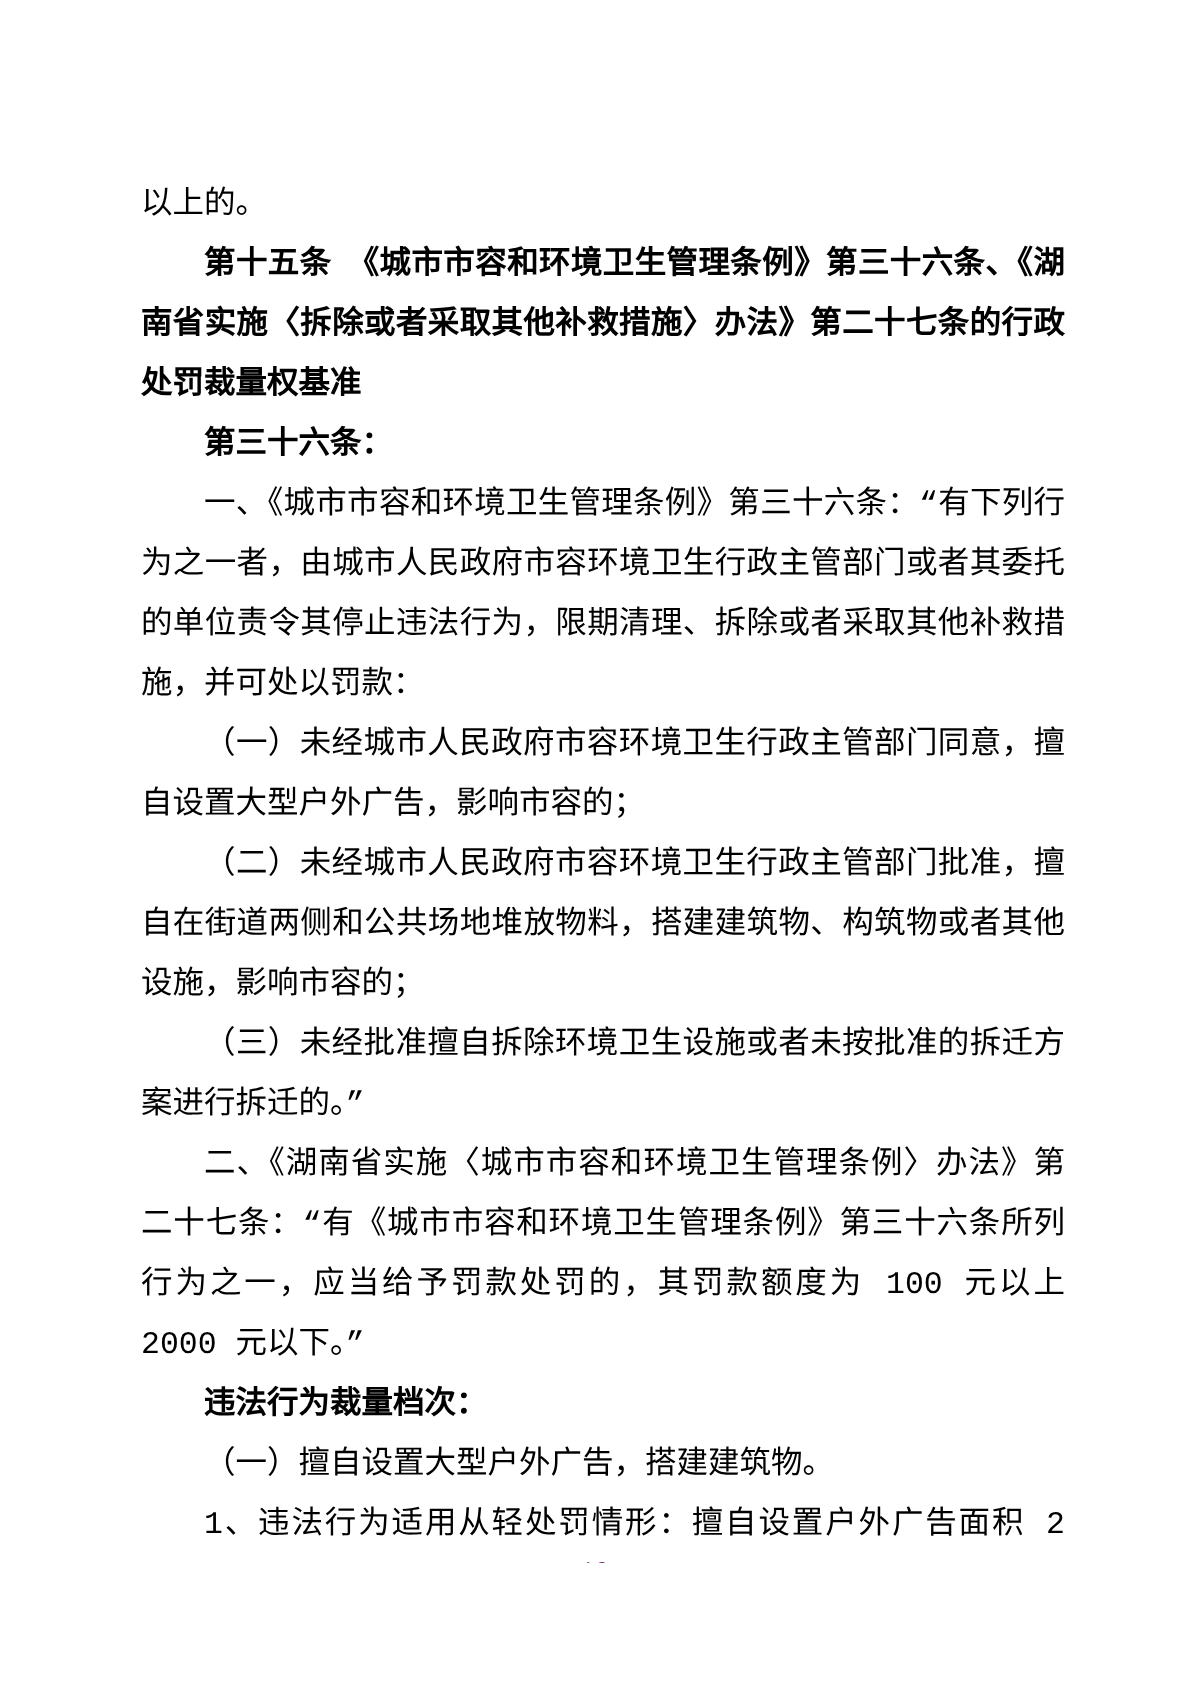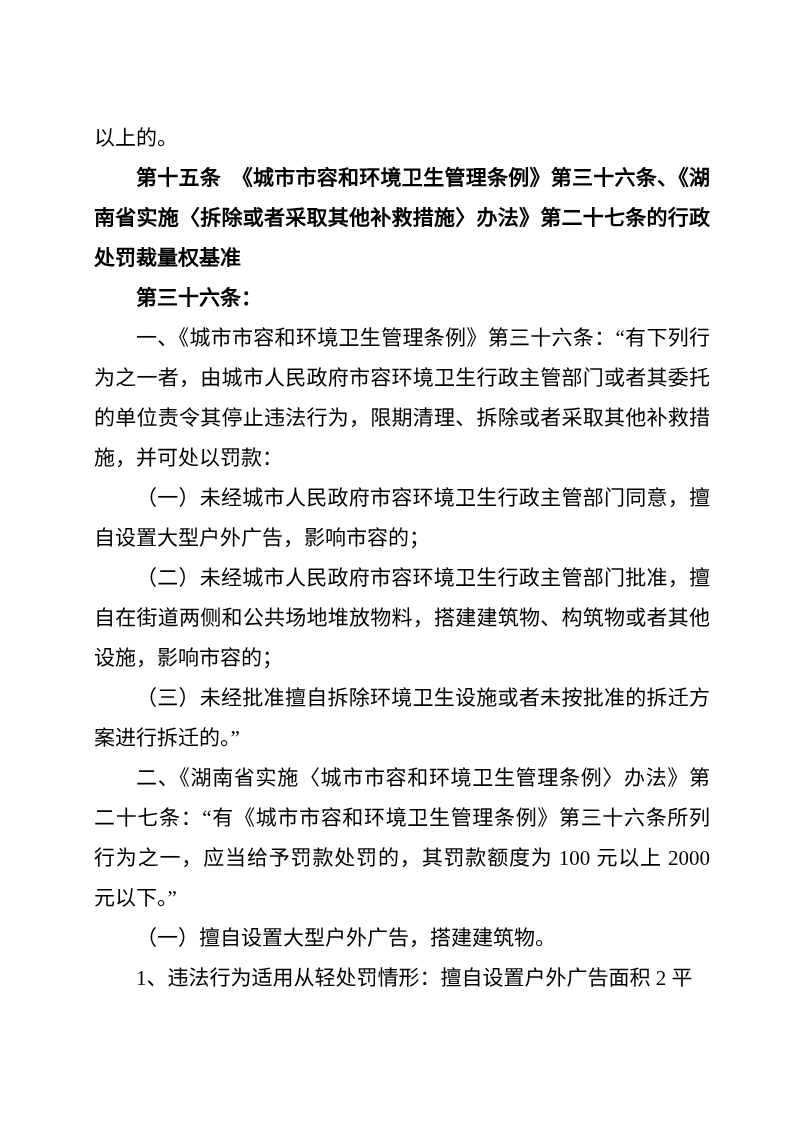--- a/index.html
+++ b/index.html
@@ -6,21 +6,21 @@
     margin: 0;
     padding: 0;
     background: #ffffff;
   }
   .page {
     position: relative;
     width: 793px;
     height: 1042px;
     background: #ffffff;
     overflow: hidden;
-    font-family: Liberation Serif, serif;
+    font-family: Liberation Mono, monospace;
     color: #000000;
   }
   .content {
     position: absolute;
     left: 94px;
     top: 118px;
     width: 616px;
   }
   .para {
     margin: 0;
@@ -53,17 +53,18 @@
 <div class="page">
   <div class="content">
     <p class="para first">以上的。</p>
     <p class="para bold">第十五条　《城市市容和环境卫生管理条例》第三十六条、《湖南省实施〈拆除或者采取其他补救措施〉办法》第二十七条的行政处罚裁量权基准</p>
     <p class="para bold">第三十六条：</p>
     <p class="para">一、《城市市容和环境卫生管理条例》第三十六条：“有下列行为之一者，由城市人民政府市容环境卫生行政主管部门或者其委托的单位责令其停止违法行为，限期清理、拆除或者采取其他补救措施，并可处以罚款：</p>
     <p class="para">（一）未经城市人民政府市容环境卫生行政主管部门同意，擅自设置大型户外广告，影响市容的；</p>
     <p class="para">（二）未经城市人民政府市容环境卫生行政主管部门批准，擅自在街道两侧和公共场地堆放物料，搭建建筑物、构筑物或者其他设施，影响市容的；</p>
     <p class="para">（三）未经批准擅自拆除环境卫生设施或者未按批准的拆迁方案进行拆迁的。”</p>
     <p class="para">二、《湖南省实施〈城市市容和环境卫生管理条例〉办法》第二十七条：“有《城市市容和环境卫生管理条例》第三十六条所列行为之一，应当给予罚款处罚的，其罚款额度为 100 元以上 2000 元以下。”</p>
+    <p class="para bold">违法行为裁量档次：</p>
     <p class="para">（一）擅自设置大型户外广告，搭建建筑物。</p>
     <p class="para">1、违法行为适用从轻处罚情形：擅自设置户外广告面积 2 平</p>
   </div>
   <div class="footer">10</div>
 </div>
 
 </body></html>

